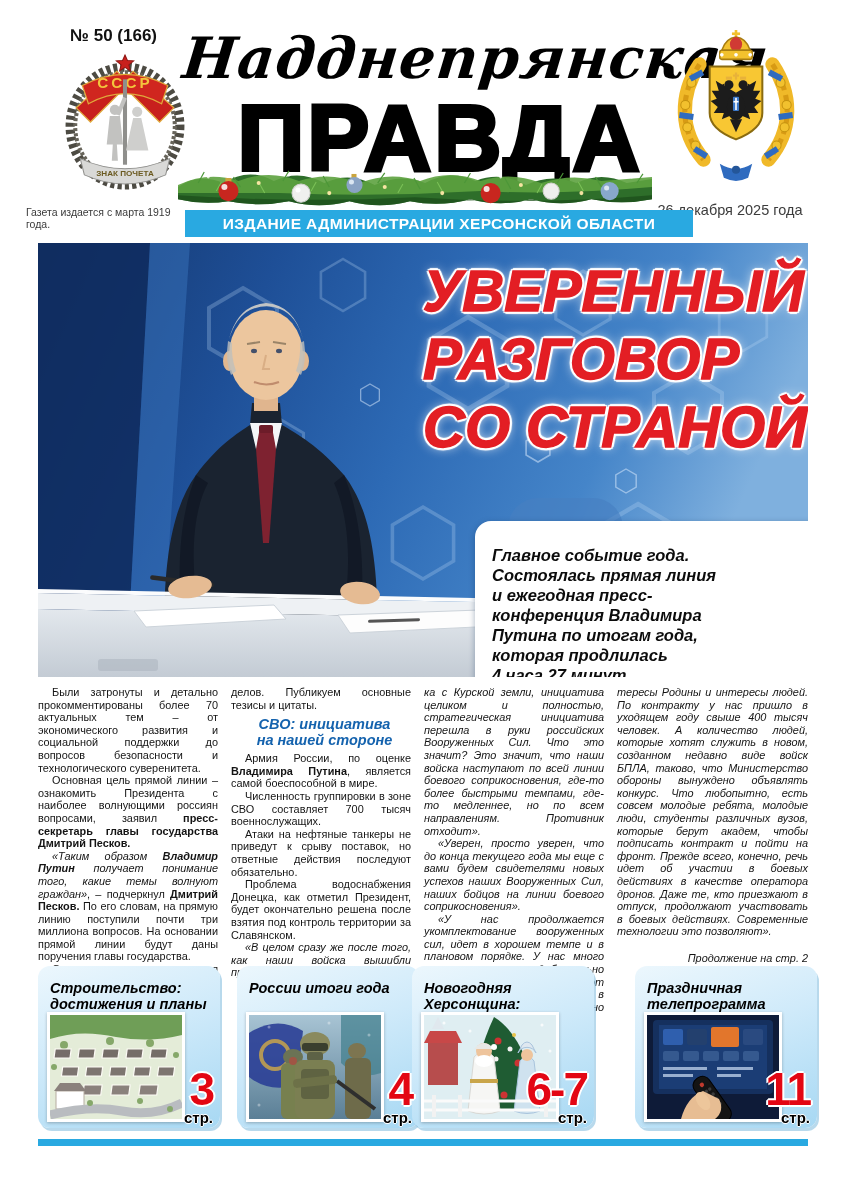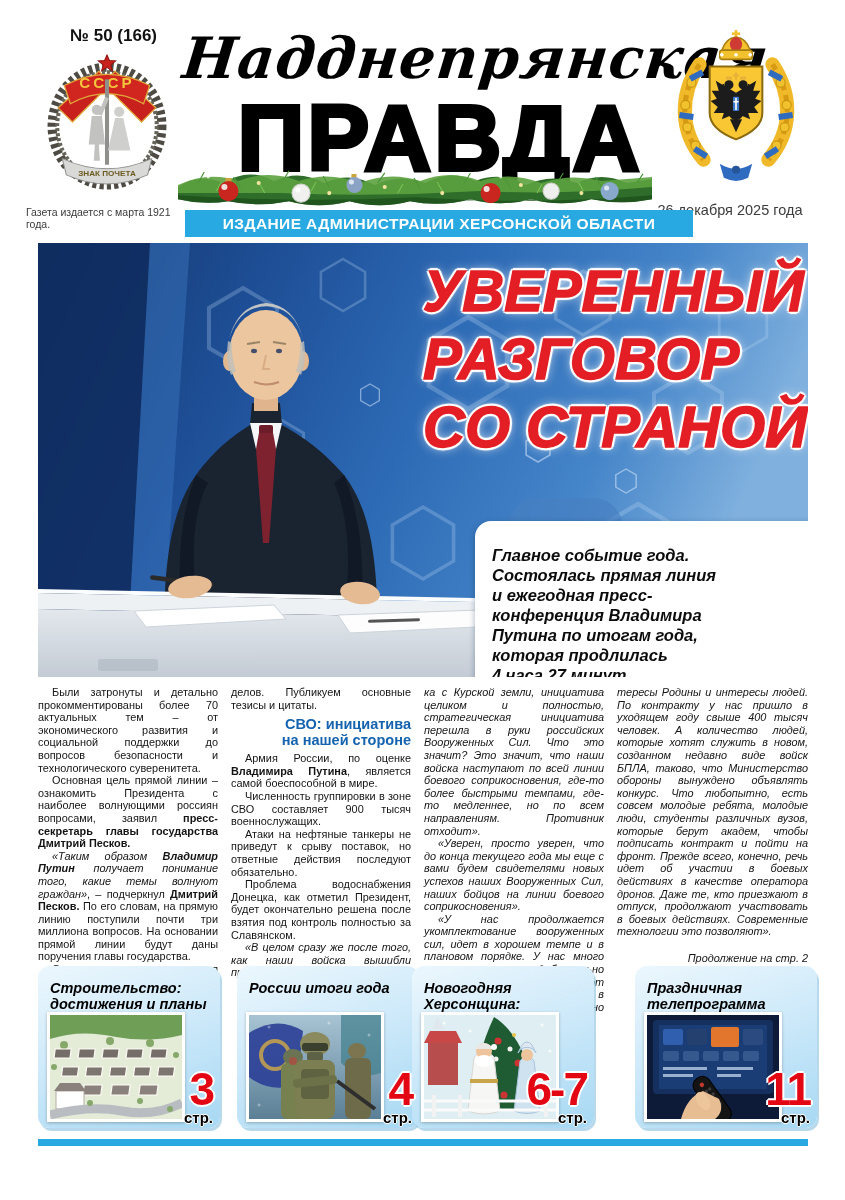--- a/index.html
+++ b/index.html
@@ -2,21 +2,21 @@
 <html><head>
 <meta charset="utf-8">
 <style>
   html,body{margin:0;padding:0;}
   body{width:845px;height:1200px;position:relative;background:#fff;
        font-family:"Liberation Sans",sans-serif;overflow:hidden;}
   .abs{position:absolute;}
 
   
   .issue{left:70px;top:26px;font-size:17px;font-weight:bold;color:#111;}
-  .badge-wrap{left:44px;top:50px;width:126px;height:140px;}
+  .badge-wrap{left:62px;top:50px;width:126px;height:140px;}
   .script-title{left:183px;top:28px;width:474px;text-align:center;
     font-family:"DejaVu Serif",serif;font-style:italic;font-weight:bold;
     font-size:57px;line-height:60px;color:#000;transform:skewX(-6deg);letter-spacing:1px;}
   .main-title{left:223px;top:86px;width:434px;text-align:center;
     font-size:93px;line-height:104px;font-weight:bold;color:#000;
     letter-spacing:3px;-webkit-text-stroke:4px #000;}
   .garland{left:178px;top:146px;width:474px;height:66px;z-index:7;}
   .founded{left:26px;top:206px;width:156px;font-size:10.5px;color:#3a3a3a;}
   .pub-banner{left:185px;top:210px;width:508px;height:27px;background:#29a9e1;z-index:6;
     display:flex;align-items:center;justify-content:center;color:#fff;font-weight:bold;
@@ -40,22 +40,22 @@
     font-size:30px;font-weight:bold;letter-spacing:7px;color:rgba(205,228,250,.38);white-space:nowrap;}
 
   
   .col{top:686px;text-align:justify;}
   .col-1{left:38px;width:180px;}
   .col-2{left:231px;width:180px;}
   .col-3{left:424px;width:180px;}
   .col-4{left:617px;width:191px;}
   .ap{margin:0;font-size:10.9px;line-height:12.6px;color:#141414;text-align:justify;}
   .ap.ind{text-indent:14px;}
-  .ap.sub{color:#1563ae;font-weight:bold;font-size:14.5px;line-height:16px;
-    white-space:pre-line;text-align:right;margin:5px 0 4px 7px;text-indent:0;}
+  .ap.sub{color:#1563ae;font-weight:bold;font-style:italic;font-size:14.5px;line-height:16px;
+    white-space:pre-line;text-align:center;margin:5px 0 4px 7px;text-indent:0;}
   .ap.cont{text-align:right;font-style:italic;margin-top:14px;}
 
   
   .teaser{top:966px;width:182px;height:162px;border-radius:12px;
     background:linear-gradient(160deg,#ecf7fd 0%,#cfeafa 45%,#a7d8f3 100%);
     box-shadow:2px 3px 0 rgba(125,185,220,.55);}
   .t1{left:38px;} .t2{left:237px;} .t3{left:412px;} .t4{left:635px;}
   .t-title{margin:14px 8px 0 12px;font-size:14.5px;line-height:16px;font-weight:bold;
     font-style:italic;color:#000;white-space:pre-line;}
   .t-img{position:absolute;left:9px;top:46px;width:132px;height:104px;
@@ -150,21 +150,21 @@
         <circle cx="110" cy="28" r="1.4"></circle>
         <circle cx="190" cy="30" r="1.4"></circle>
       <circle cx="250" cy="28" r="1.4"></circle>
         <circle cx="320" cy="30" r="1.4"></circle>
         <circle cx="390" cy="28" r="1.4"></circle>
         <circle cx="450" cy="30" r="1.4"></circle>
     </g>
   </svg>
 </div>
 
-<div class="abs founded">Газета издается с марта 1921 года.</div>
+<div class="abs founded">Газета издается с марта 1919 года.</div>
 <div class="abs pub-banner">
   <span>ИЗДАНИЕ АДМИНИСТРАЦИИ ХЕРСОНСКОЙ ОБЛАСТИ</span>
 </div>
 
 <div class="abs coat-wrap">
   <svg viewBox="0 0 132 156" width="136" height="158">
     <path d="M30,34 C10,64 10,100 34,128" fill="none" stroke="#f0b929" stroke-width="14" stroke-linecap="round"></path>
     <path d="M102,34 C122,64 122,100 98,128" fill="none" stroke="#f0b929" stroke-width="14" stroke-linecap="round"></path>
     <path d="M30,34 C10,64 10,100 34,128" fill="none" stroke="#d79a14" stroke-width="5" stroke-dasharray="6 5"></path>
     <path d="M102,34 C122,64 122,100 98,128" fill="none" stroke="#d79a14" stroke-width="5" stroke-dasharray="6 5"></path>
@@ -312,23 +312,23 @@
     <p class="ap ind"><span>Были затронуты и детально прокомментированы более 70 актуальных тем – от экономического развития и социальной поддержки до вопросов безопасности и технологического суверенитета.</span></p>
     <p class="ap ind"><span>Основная цель прямой линии – ознакомить Президента с наиболее волнующими россиян вопросами, заявил </span><span style="font-weight: bold;">пресс-секретарь главы государства Дмитрий Песков.</span></p>
     <p class="ap ind"><span style="font-style: italic;">«Таким образом </span><span style="font-weight: bold; font-style: italic;">Владимир Путин</span><span style="font-style: italic;"> получает понимание того, какие темы волнуют граждан»</span><span>, – подчеркнул </span><span style="font-weight: bold;">Дмитрий Песков.</span><span> По его словам, на прямую линию поступили почти три миллиона вопросов. На основании прямой линии будут даны поручения главы государства.</span></p>
     <p class="ap ind"><span>Ответы, которые дал </span><span style="font-weight: bold;">Президент</span><span>, можно разбить на несколько раз-</span></p>
   </div>
 <div class="abs col col-2">
     <p class="ap"><span>делов. Публикуем основные тезисы и цитаты.</span></p>
     <p class="ap sub"><span>СВО: инициатива
 на нашей стороне</span></p>
     <p class="ap ind"><span>Армия России, по оценке </span><span style="font-weight: bold;">Владимира Путина</span><span>, является самой боеспособной в мире.</span></p>
-    <p class="ap ind"><span>Численность группировки в зоне СВО составляет 900 тысяч военнослужащих.</span></p>
+    <p class="ap ind"><span>Численность группировки в зоне СВО составляет 700 тысяч военнослужащих.</span></p>
     <p class="ap ind"><span>Атаки на нефтяные танкеры не приведут к срыву поставок, но ответные действия последуют обязательно.</span></p>
-    <p class="ap ind"><span>Проблема водоснабжения Донецка, как отметил Президент, будет окончательно решена после взятия под контроль полностью за Славянском.</span></p>
+    <p class="ap ind"><span>Проблема водоснабжения Донецка, как отметил Президент, будет окончательно решена после взятия под контроль территории за Славянском.</span></p>
     <p class="ap ind"><span style="font-style: italic;">«В целом сразу же после того, как наши войска вышибли противни-</span></p>
   </div>
 <div class="abs col col-3">
     <p class="ap"><span style="font-style: italic;">ка с Курской земли, инициатива целиком и полностью, стратегическая инициатива перешла в руки российских Вооруженных Сил. Что это значит? Это значит, что наши войска наступают по всей линии боевого соприкосновения, где-то более быстрыми темпами, где-то медленнее, но по всем направлениям. Противник отходит».</span></p>
     <p class="ap ind"><span style="font-style: italic;">«Уверен, просто уверен, что до конца текущего года мы еще с вами будем свидетелями новых успехов наших Вооруженных Сил, наших бойцов на линии боевого соприкосновения».</span></p>
     <p class="ap ind"><span style="font-style: italic;">«У нас продолжается укомплектование вооруженных сил, идет в хорошем темпе и в плановом порядке. У нас много желающих, которые добровольно приходят и заключают контракты на службу в вооруженных силах, добровольно идут защищать ин-</span></p>
   </div>
 <div class="abs col col-4">
     <p class="ap"><span style="font-style: italic;">тересы Родины и интересы людей. По контракту у нас пришло в уходящем году свыше 400 тысяч человек. А количество людей, которые хотят служить в новом, созданном недавно виде войск БПЛА, таково, что Министерство обороны вынуждено объявлять конкурс. Что любопытно, есть совсем молодые ребята, молодые люди, студенты различных вузов, которые берут академ, чтобы подписать контракт и пойти на фронт. Прежде всего, конечно, речь идет об участии в боевых действиях в качестве оператора дронов. Даже те, кто приезжают в отпуск, продолжают участвовать в боевых действиях. Современные технологии это позволяют».</span></p>
     <p class="ap cont"><span style="font-style: italic;">Продолжение на стр. 2</span></p>

